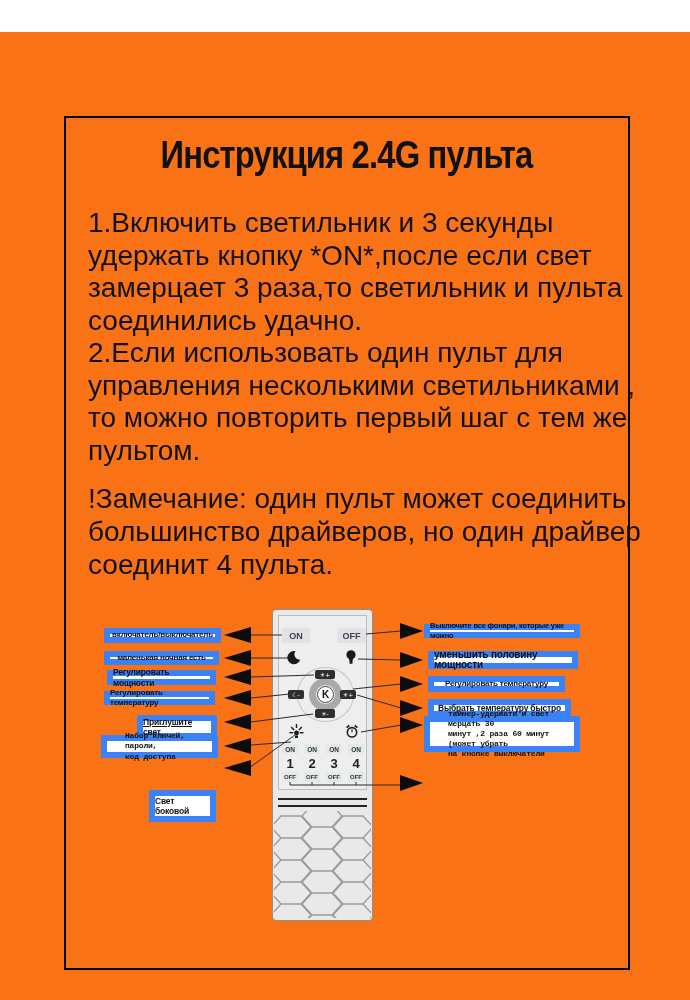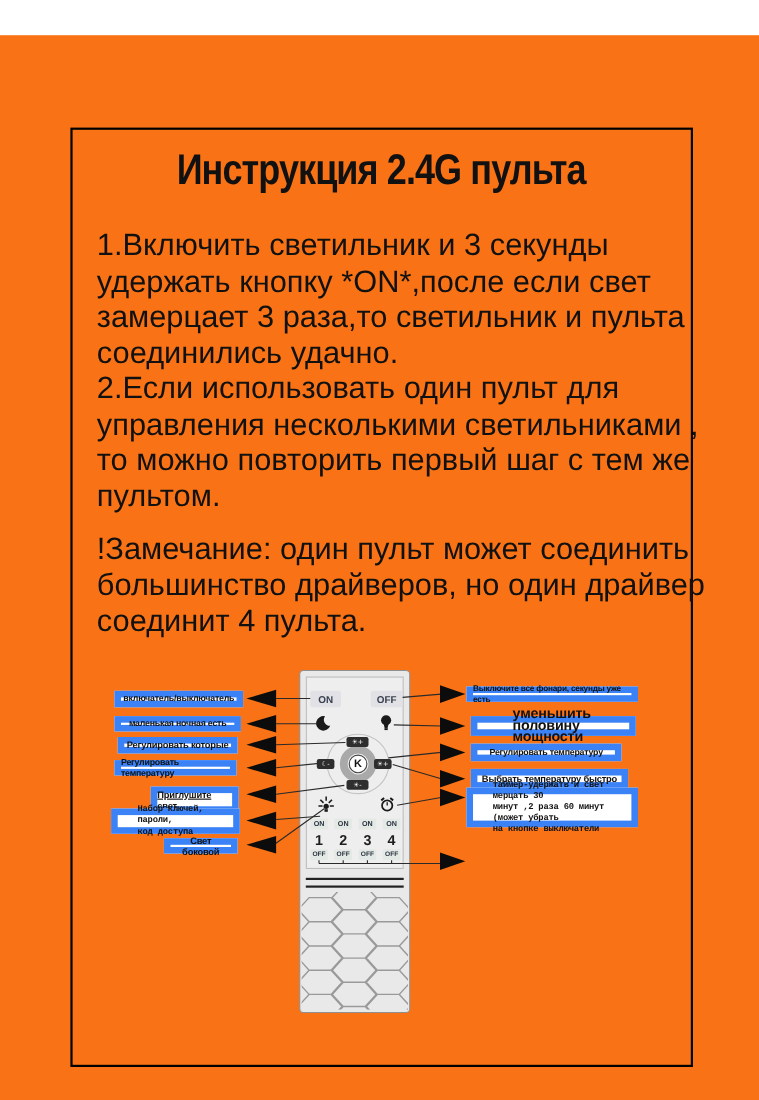--- a/index.html
+++ b/index.html
@@ -54,23 +54,23 @@
   .lbl{position:absolute;border:6px solid #3b82f6;background:#fff;z-index:4;color:#111;
        font-size:8px;font-weight:bold;display:flex;align-items:center;justify-content:center;
        white-space:pre-line;box-sizing:border-box;letter-spacing:-0.2px;line-height:10.5px;}
   .lbl.leftalign{justify-content:flex-start;text-align:left;padding-left:18px;font-family:Liberation Mono, monospace;}
   .ll1{left:104px;top:596px;width:117px;height:15px;}
   .ll2{left:104px;top:619px;width:115px;height:14px;}
   .ll3{left:107px;top:638px;width:109px;height:15px;font-size:8.5px;}
   .ll4{left:104px;top:659px;width:111px;height:14px;}
   .ll5{left:137px;top:683px;width:80px;height:24px;font-size:8.5px;text-decoration:underline;}
   .ll6{left:101px;top:703px;width:117px;height:23px;}
-  .ll7{left:149px;top:730px;width:67px;height:14px;font-size:8.5px;text-align:center;}
+  .ll7{left:149px;top:758px;width:67px;height:32px;font-size:8.5px;}
   .rl1{left:424px;top:592px;width:156px;height:14px;font-size:7.5px;}
-  .rl2{left:428px;top:619px;width:150px;height:18px;font-size:13px;padding-left:32px;}
+  .rl2{left:428px;top:619px;width:150px;height:18px;font-size:10px;}
   .rl3{left:428px;top:644px;width:137px;height:16px;}
   .rl4{left:428px;top:667px;width:143px;height:18px;font-size:8.5px;}
   .rl5{left:424px;top:684px;width:156px;height:36px;line-height:10px;}
   .rl6{left:424px;top:739px;width:134px;height:27px;font-size:8.5px;}
   .overlay{position:absolute;left:0;top:0;z-index:3;pointer-events:none;}
 </style>
 </head>
 <body>
 
 <div class="page">
@@ -191,27 +191,27 @@
       <polygon points="423,628 400,620 400,636"></polygon>
       <polygon points="423,652 400,644 400,660"></polygon>
       <polygon points="423,676 400,668 400,684"></polygon>
       <polygon points="423,693 400,685 400,701"></polygon>
       <polygon points="423,751 400,743 400,759"></polygon>
     </g>
   </svg>
 
   <div class="lbl ll1">включатель/выключатель</div>
   <div class="lbl ll2">маленькая ночная есть</div>
-  <div class="lbl ll3">Регулировать которые</div>
+  <div class="lbl ll3">Регулировать мощности</div>
   <div class="lbl ll4">Регулировать температуру</div>
   <div class="lbl ll5">Приглушите свет</div>
   <div class="lbl ll6 leftalign">Набор ключей, пароли,
 код доступа</div>
   <div class="lbl ll7">Свет боковой</div>
 
-  <div class="lbl rl1">Выключите все фонари, секунды уже есть</div>
+  <div class="lbl rl1">Выключите все фонари, которые уже можно</div>
   <div class="lbl rl2">уменьшить половину мощности</div>
   <div class="lbl rl3">Регулировать температуру</div>
   <div class="lbl rl4">Выбрать температуру быстро</div>
   <div class="lbl rl5 leftalign">таймер-удержать и свет мерцать 30
 минут ,2 раза 60 минут (может убрать
 на кнопке выключатели</div>
 </div>
 
 </body></html>

